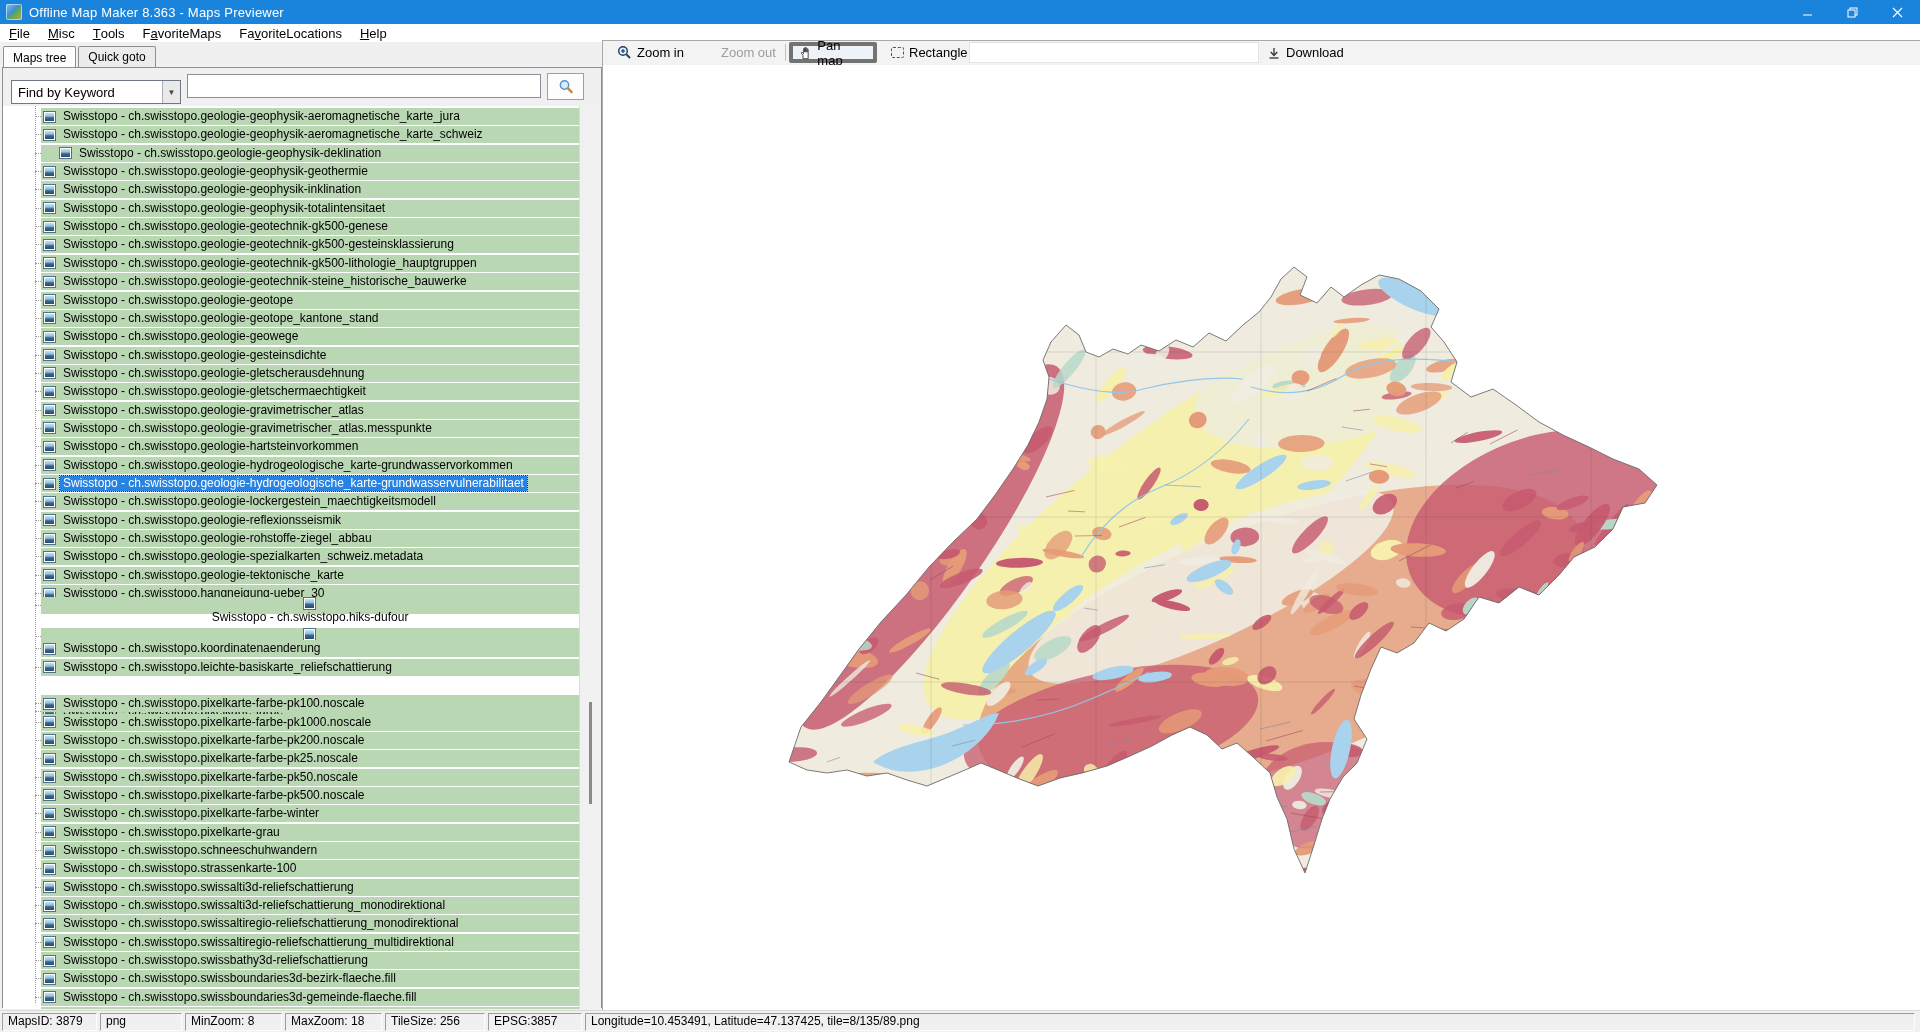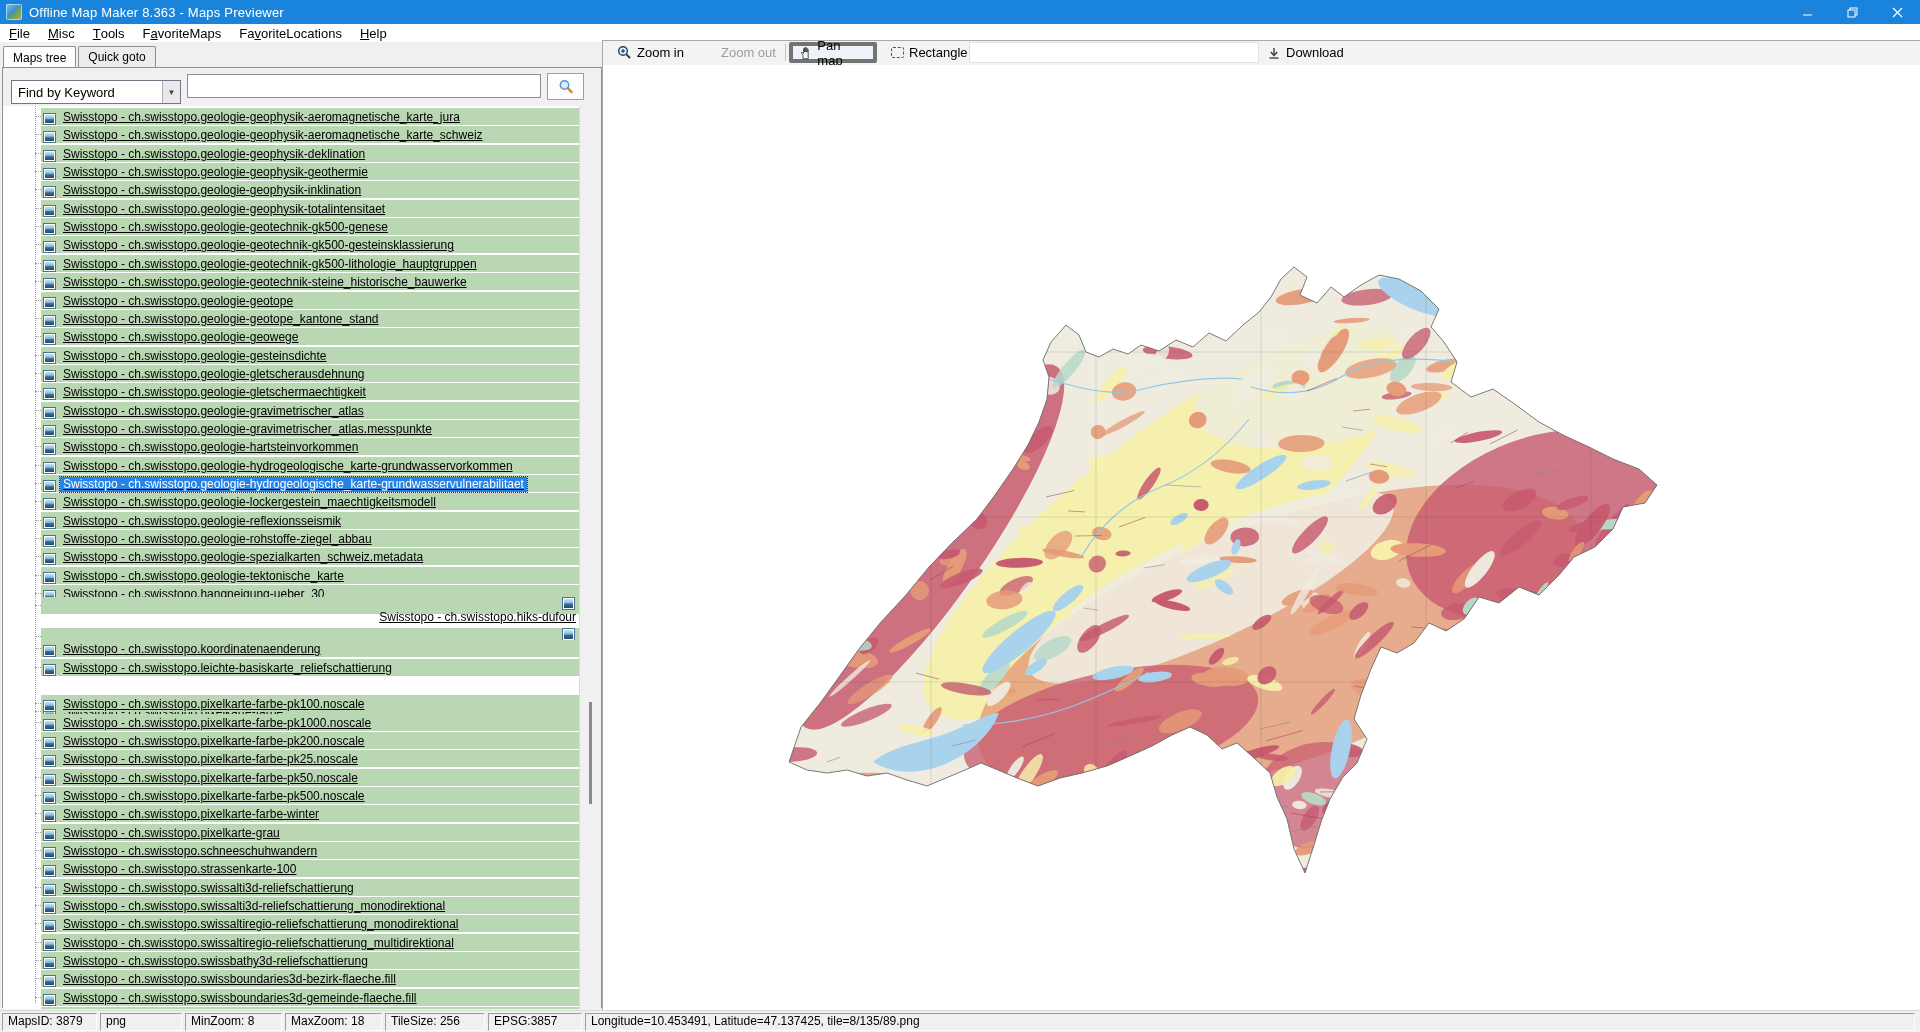--- a/index.html
+++ b/index.html
@@ -30,21 +30,21 @@
          display:flex;align-items:center;font-size:13px;}
   .combo-value{flex:1;padding-left:6px;white-space:nowrap;overflow:hidden;}
   .combo-arrow{width:18px;height:22px;border-left:1px solid #aab;background:#e9e9e9;display:flex;align-items:center;justify-content:center;font-size:8px;color:#444;}
   .search-input{position:absolute;left:184px;top:6px;width:354px;height:24px;background:#fff;border:1px solid #8a8f98;
                 font-size:13px;padding:0 5px;font-family:"Liberation Sans",sans-serif;}
   .search-btn{position:absolute;left:544px;top:5px;width:37px;height:27px;background:#fdfdfd;border:1px solid #9aa0a8;
               display:flex;align-items:center;justify-content:center;}
   
   .tree{position:absolute;left:0;top:38px;width:100%;height:903px;background:#fff;overflow:hidden;}
   .tree-guide{position:absolute;left:32px;top:0;bottom:6px;width:0;border-left:1px dotted #9a9a9a;}
-  .trow{position:absolute;left:38px;width:538px;height:17px;display:flex;align-items:flex-end;background:#bad7b4;text-decoration:underline;}
+  .trow{position:absolute;left:38px;width:538px;height:17px;display:flex;align-items:center;background:#bad7b4;}
   .trow::before{content:"";position:absolute;left:-6px;top:8px;width:6px;border-top:1px dotted #9a9a9a;}
   .map-ico{flex:0 0 13px;width:13px;height:12px;margin:0 4px 0 2px;border:1px solid #51708a;
            background:linear-gradient(180deg,#d6ecf8 0%,#8fc4e2 40%,#39678f 58%,#27415a 100%);
            box-shadow:inset 0 0 0 1px #fff;}
   .trow-label{font-size:12px;white-space:nowrap;line-height:15px;padding:0 3px;}
   .trow.sel .trow-label{background:#2683e3;color:#fff;outline:1px dotted #0b2e55;}
   .vscroll{position:absolute;right:0;top:0;bottom:0;width:22px;background:#f1f1f1;border-left:1px solid #dadada;}
   .vthumb{position:absolute;left:9px;width:3px;top:596px;height:102px;background:#8a8a8a;}
   
   .right-panel{position:absolute;left:602px;top:40px;width:1318px;height:970px;background:#fff;
@@ -124,21 +124,21 @@
       <div class="tree-guide"></div>
       <div id="tree-rows">
           <div class="trow" style="top: 2px;">
             <span class="map-ico"></span>
             <span class="trow-label">Swisstopo - ch.swisstopo.geologie-geophysik-aeromagnetische_karte_jura</span>
           </div>
           <div class="trow" style="top: 20.35px;">
             <span class="map-ico"></span>
             <span class="trow-label">Swisstopo - ch.swisstopo.geologie-geophysik-aeromagnetische_karte_schweiz</span>
           </div>
-          <div class="trow" style="top: 38.7px;">
+          <div class="trow" style="top: 38.7px; padding-left: 16px;">
             <span class="map-ico"></span>
             <span class="trow-label">Swisstopo - ch.swisstopo.geologie-geophysik-deklination</span>
           </div>
           <div class="trow" style="top: 57.05px;">
             <span class="map-ico"></span>
             <span class="trow-label">Swisstopo - ch.swisstopo.geologie-geophysik-geothermie</span>
           </div>
           <div class="trow" style="top: 75.4px;">
             <span class="map-ico"></span>
             <span class="trow-label">Swisstopo - ch.swisstopo.geologie-geophysik-inklination</span>

